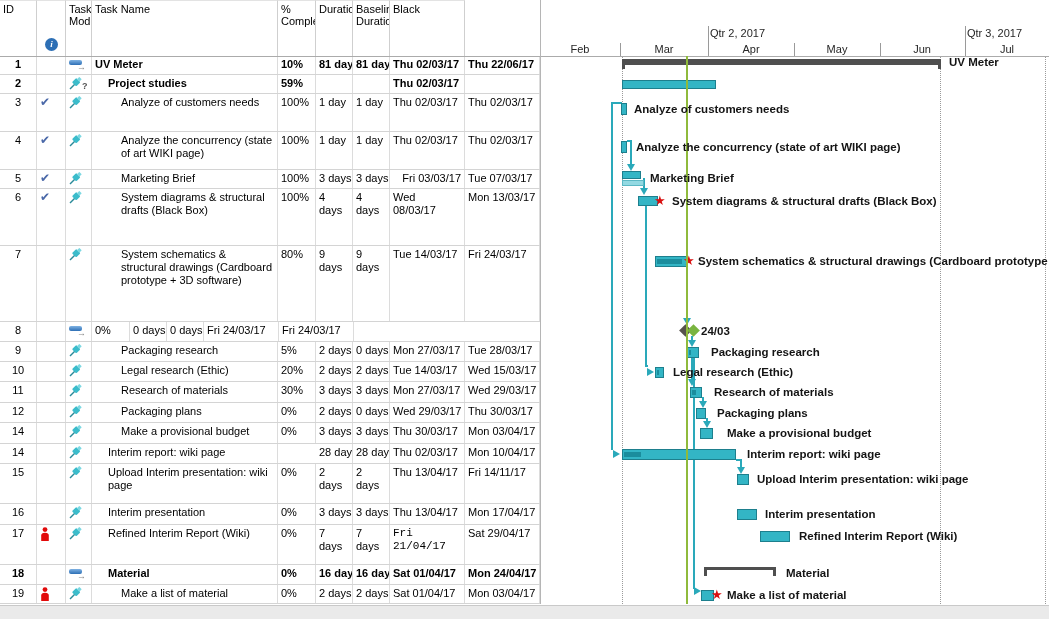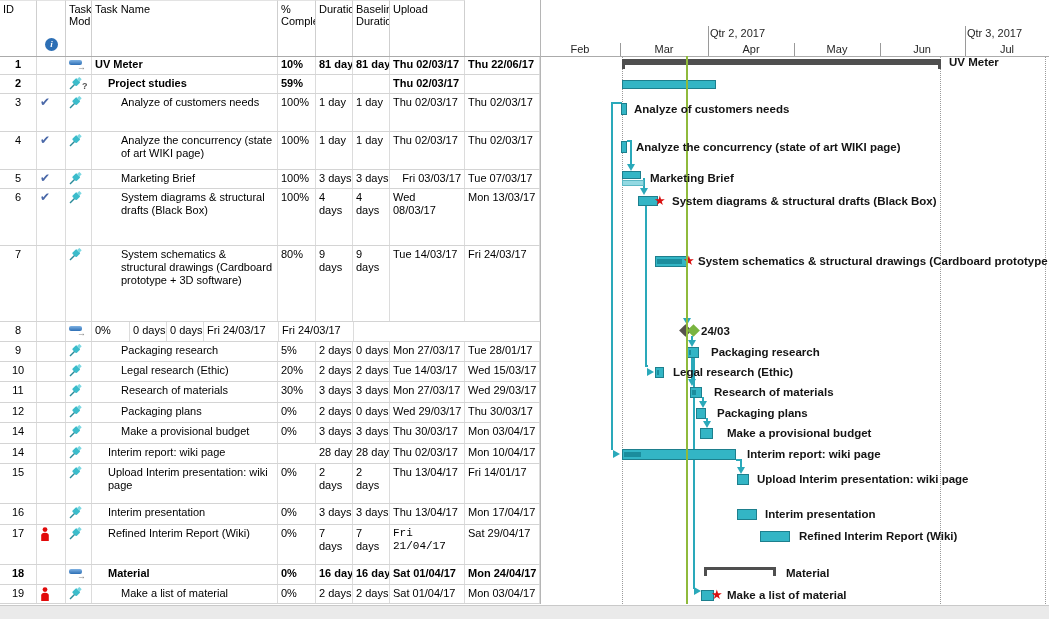--- a/index.html
+++ b/index.html
@@ -66,21 +66,21 @@
   <div id="thead">
     <div class="hcell" style="width: 37px;">ID</div>
     <div class="hcell" style="width: 29px;">
         <span class="ic-info">i</span>
       </div>
     <div class="hcell" style="width: 26px;">Task Mode</div>
     <div class="hcell" style="width: 186px;">Task Name</div>
     <div class="hcell" style="width: 38px;">% Complete</div>
     <div class="hcell" style="width: 37px;">Duration</div>
     <div class="hcell" style="width: 37px;">Baseline Duration</div>
-    <div class="hcell" style="width: 75px;">Upload</div>
+    <div class="hcell" style="width: 75px;">Black</div>
   </div>
 
   <div id="tbody">
       <div class="trow bold" style="top: 56px; height: 19px;">
         <div class="cell c0 nw" style="width: 37px;">1</div>
         <div class="cell c1 nw" style="width: 29px;"></div>
         <div class="cell c2 nw" style="width: 26px;"><span class="ic-auto"><b></b><i>→</i></span></div>
         <div class="cell c3 nw" style="width: 186px; padding-left: 3px;">UV Meter</div>
         <div class="cell c4 nw" style="width: 38px;">10%</div>
         <div class="cell c5 nw" style="width: 37px;">81 days</div>
@@ -194,21 +194,21 @@
         <div class="cell c2 nw" style="width: 26px;"><span><svg width="13" height="13" viewBox="0 0 13 13">
               <line x1="1" y1="12" x2="6" y2="7" stroke="#2a8a99" stroke-width="1.4"></line>
               <rect x="4.2" y="2.2" width="6" height="6" rx="1" transform="rotate(45 7.2 5.2)" fill="#3bbccb"></rect>
               <rect x="8.6" y="0.6" width="3.4" height="3.4" transform="rotate(45 10.3 2.3)" fill="#7cd8e2"></rect>
             </svg></span></div>
         <div class="cell c3 nw" style="width: 186px; padding-left: 29px;">Packaging research</div>
         <div class="cell c4 nw" style="width: 38px;">5%</div>
         <div class="cell c5 nw" style="width: 37px;">2 days</div>
         <div class="cell c6 nw" style="width: 37px;">0 days</div>
         <div class="cell c7 nw" style="width: 75px;">Mon 27/03/17</div>
-        <div class="cell c8 nw" style="width: 75px;">Tue 28/01/17</div>
+        <div class="cell c8 nw" style="width: 75px;">Tue 28/03/17</div>
       </div>
       <div class="trow" style="top: 362px; height: 20px;">
         <div class="cell c0 nw" style="width: 37px;">10</div>
         <div class="cell c1 nw" style="width: 29px;"></div>
         <div class="cell c2 nw" style="width: 26px;"><span><svg width="13" height="13" viewBox="0 0 13 13">
               <line x1="1" y1="12" x2="6" y2="7" stroke="#2a8a99" stroke-width="1.4"></line>
               <rect x="4.2" y="2.2" width="6" height="6" rx="1" transform="rotate(45 7.2 5.2)" fill="#3bbccb"></rect>
               <rect x="8.6" y="0.6" width="3.4" height="3.4" transform="rotate(45 10.3 2.3)" fill="#7cd8e2"></rect>
             </svg></span></div>
         <div class="cell c3 nw" style="width: 186px; padding-left: 29px;">Legal research (Ethic)</div>
@@ -284,21 +284,21 @@
         <div class="cell c2" style="width: 26px;"><span><svg width="13" height="13" viewBox="0 0 13 13">
               <line x1="1" y1="12" x2="6" y2="7" stroke="#2a8a99" stroke-width="1.4"></line>
               <rect x="4.2" y="2.2" width="6" height="6" rx="1" transform="rotate(45 7.2 5.2)" fill="#3bbccb"></rect>
               <rect x="8.6" y="0.6" width="3.4" height="3.4" transform="rotate(45 10.3 2.3)" fill="#7cd8e2"></rect>
             </svg></span></div>
         <div class="cell c3" style="width: 186px; padding-left: 16px;">Upload Interim presentation: wiki page</div>
         <div class="cell c4" style="width: 38px;">0%</div>
         <div class="cell c5" style="width: 37px;">2 days</div>
         <div class="cell c6" style="width: 37px;">2 days</div>
         <div class="cell c7" style="width: 75px;">Thu 13/04/17</div>
-        <div class="cell c8" style="width: 75px;">Fri 14/01/17</div>
+        <div class="cell c8" style="width: 75px;">Fri 14/11/17</div>
       </div>
       <div class="trow" style="top: 504px; height: 21px;">
         <div class="cell c0 nw" style="width: 37px;">16</div>
         <div class="cell c1 nw" style="width: 29px;"></div>
         <div class="cell c2 nw" style="width: 26px;"><span><svg width="13" height="13" viewBox="0 0 13 13">
               <line x1="1" y1="12" x2="6" y2="7" stroke="#2a8a99" stroke-width="1.4"></line>
               <rect x="4.2" y="2.2" width="6" height="6" rx="1" transform="rotate(45 7.2 5.2)" fill="#3bbccb"></rect>
               <rect x="8.6" y="0.6" width="3.4" height="3.4" transform="rotate(45 10.3 2.3)" fill="#7cd8e2"></rect>
             </svg></span></div>
         <div class="cell c3 nw" style="width: 186px; padding-left: 16px;">Interim presentation</div>

